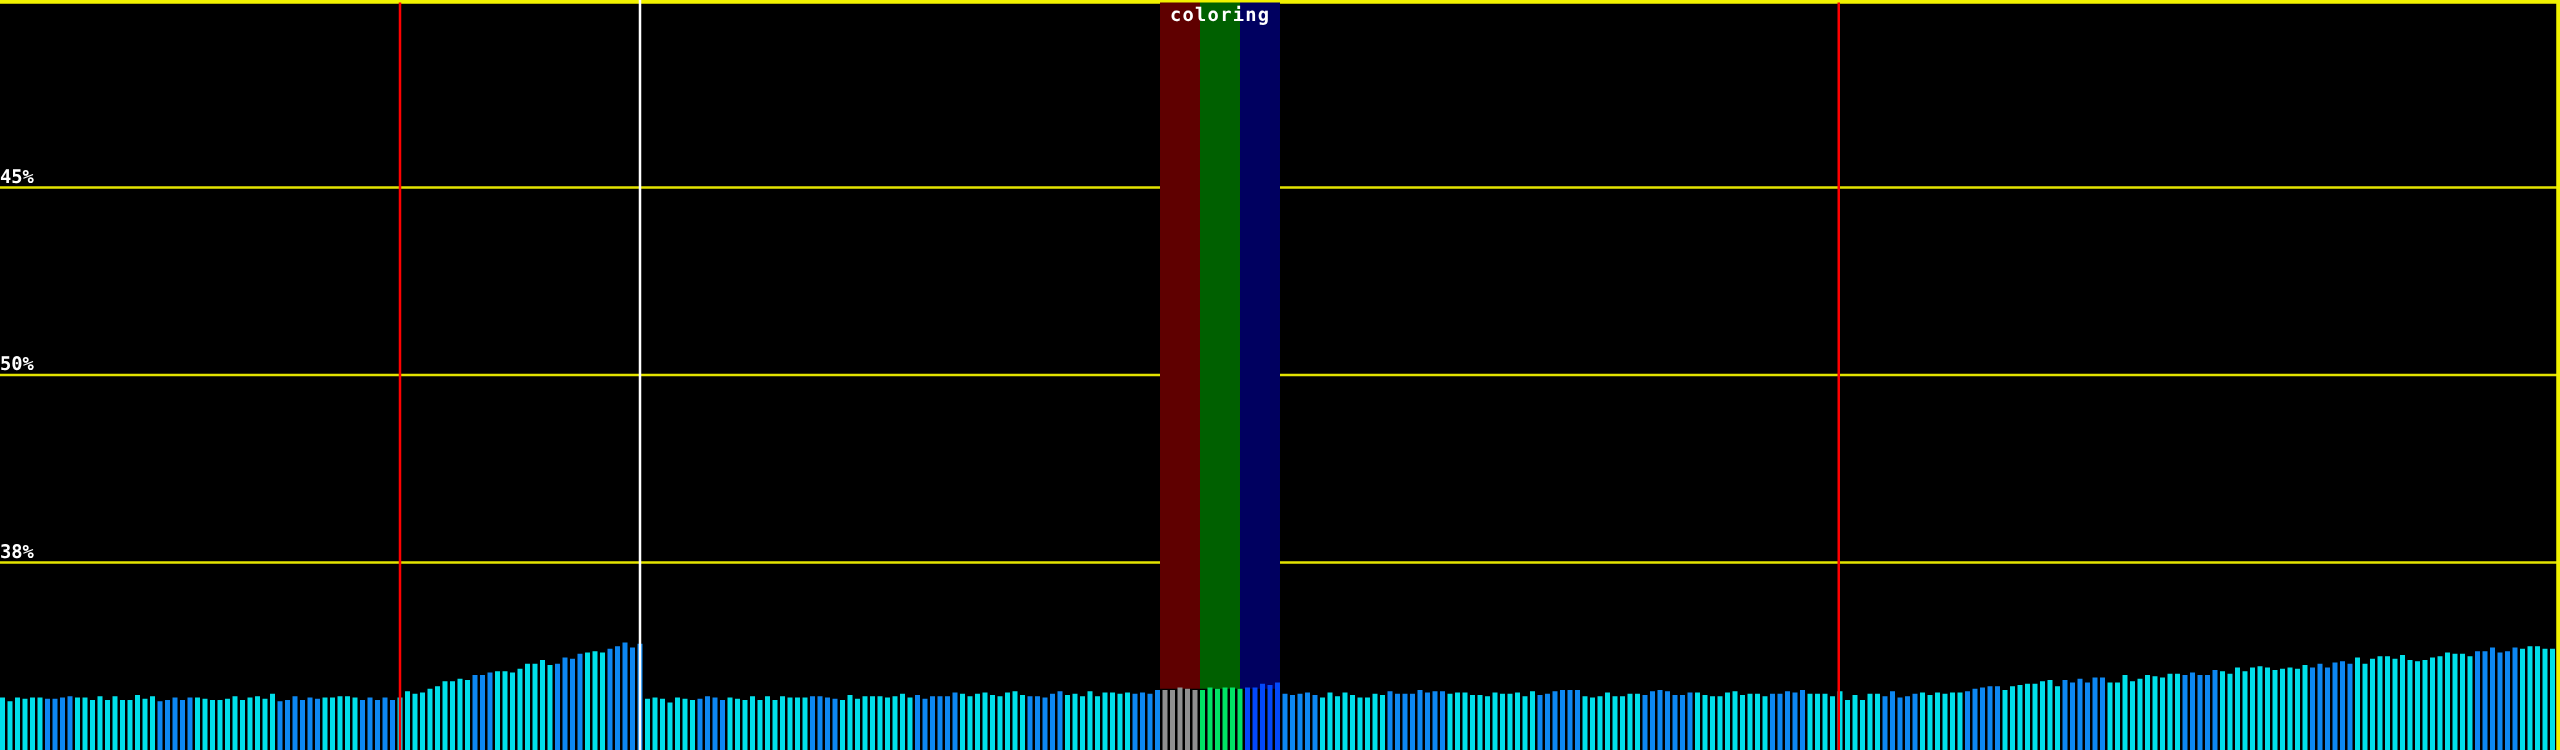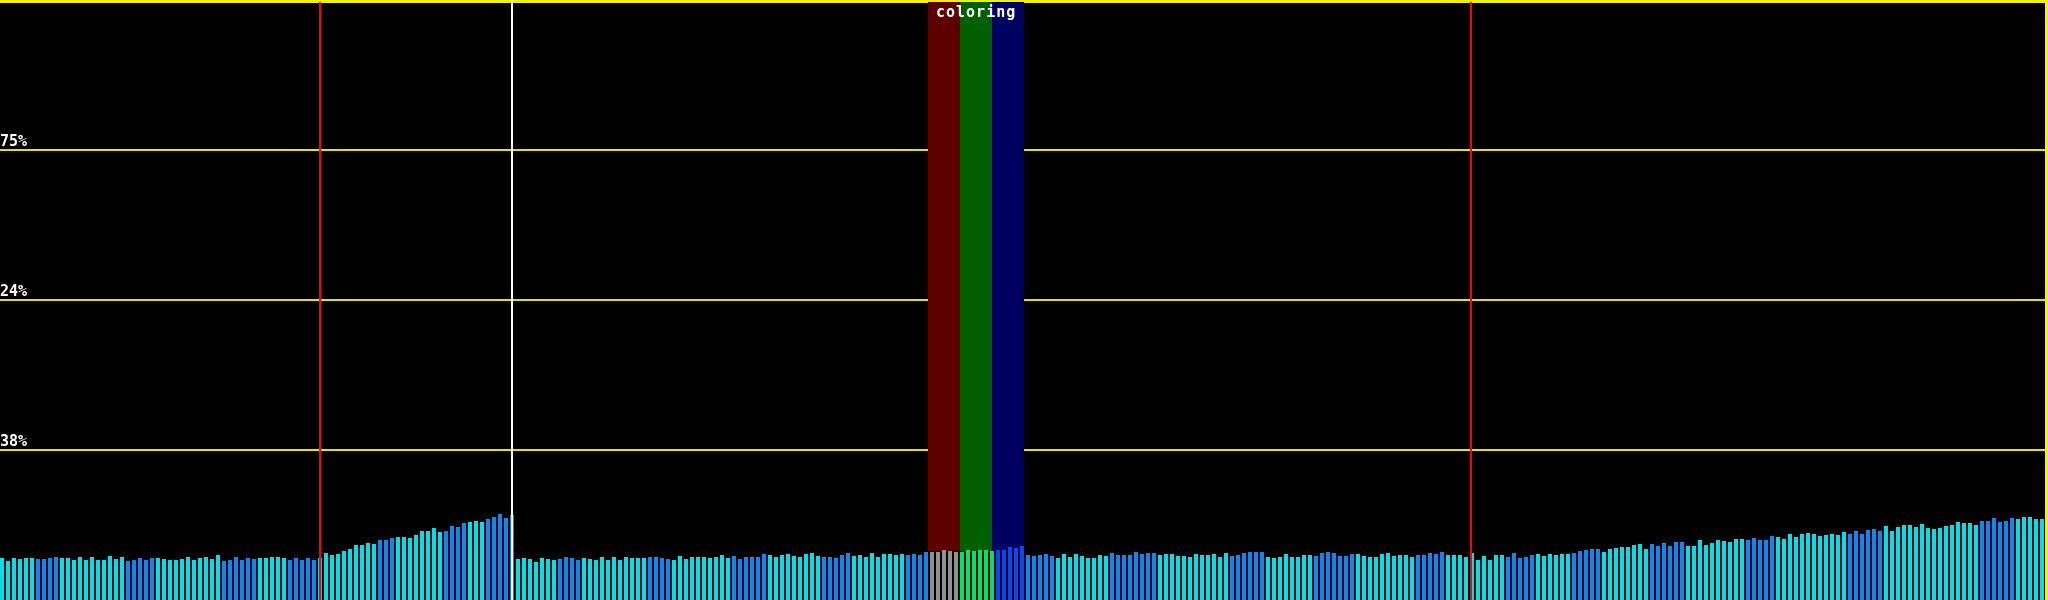--- a/index.html
+++ b/index.html
@@ -25,22 +25,22 @@
     color:#ffffff;font-size:15px;font-weight:bold;letter-spacing:1px;line-height:16px;
   }
 </style>
 </head>
 <body>
 
 <div id="chart" style="width: 2048px; height: 600px; background: rgb(0, 0, 0);">
   <div class="border-top" style="background: rgb(242, 242, 0);"></div>
   <div class="border-right" style="background: rgb(242, 242, 0);"></div>
 
-  <span class="ytick" style="top: 134px;">75%</span>
-  <span class="ytick" style="top: 284px;">24%</span>
+  <span class="ytick" style="top: 134px;">45%</span>
+  <span class="ytick" style="top: 284px;">50%</span>
   <span class="ytick" style="top: 434px;">38%</span>
 
   <div class="title">coloring</div>
 
   <div id="layer-grid">
       <div class="gridline" style="top: 149px; background: rgb(227, 227, 0);"></div>
       <div class="gridline" style="top: 299px; background: rgb(227, 227, 0);"></div>
       <div class="gridline" style="top: 449px; background: rgb(227, 227, 0);"></div>
     </div>
   <div id="layer-bands">

